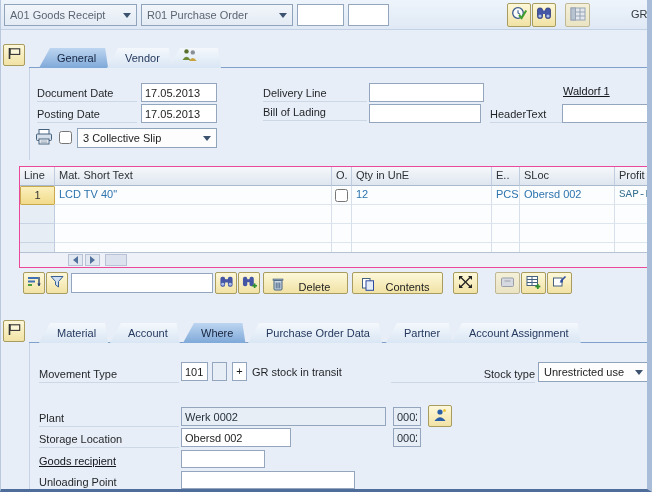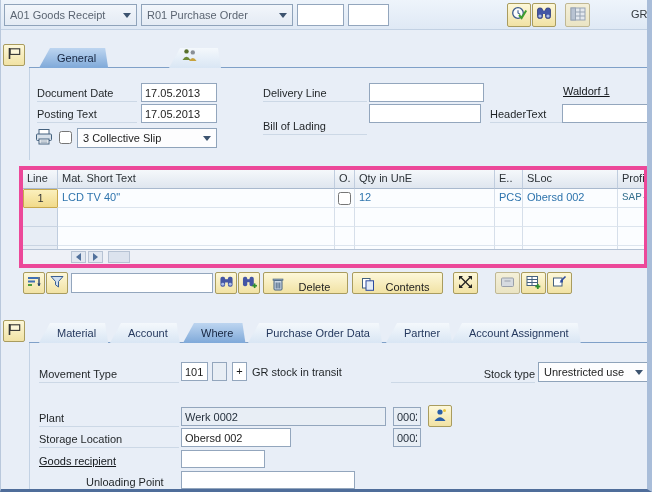--- a/index.html
+++ b/index.html
@@ -37,21 +37,21 @@
   
   .tabline{position:absolute;height:21px;border-bottom:1px solid #7fa0c8;}
   .tab{position:absolute;top:1px;height:20px;line-height:20px;padding:0 12px 0 18px;
     color:#25395e;background:linear-gradient(#f4f8fc,#d9e6f4);
     clip-path:polygon(11px 0,calc(100% - 3px) 0,100% 100%,0 100%);
     filter:drop-shadow(0 -1px 0 #9db4d2) drop-shadow(1px 0 0 #9db4d2);
     cursor:default;white-space:nowrap;}
   .tab.sel{background:linear-gradient(#bdd5f0,#7fa9d9);color:#15243f;}
   .panel-left{border-left:1px solid #c3d2e4;}
   
-  .grid{position:absolute;border:4px solid #ec4899;background:#fbfdff;overflow:hidden;}
+  .grid{position:absolute;border:1px solid #ec4899;background:#fbfdff;overflow:hidden;}
   .trow{display:flex;height:19px;}
   .th{background:linear-gradient(#f5f8fb,#dfe6ef);border-right:1px solid #c0cdde;
     border-bottom:1px solid #a9b9ce;padding:2px 4px;color:#2b3136;white-space:nowrap;overflow:hidden;}
   .td{border-right:1px solid #d6dfea;border-bottom:1px solid #dde5ee;padding:2px 4px;
     color:#2e74ad;white-space:nowrap;overflow:hidden;}
   .linecell{background:#e7edf5;border-right:1px solid #c0cdde;border-bottom:1px solid #c9d4e2;}
   .linebtn{background:linear-gradient(#fbf0bd,#f1da8a);border:1px solid #c8a94e;
     text-align:center;color:#333;border-radius:1px;cursor:pointer;}
   .c0{width:35px;flex:none;}.c1{width:277px;flex:none;}.c2{width:20px;flex:none;display:flex;align-items:center;justify-content:center;}
   .c3{width:140px;flex:none;}.c4{width:28px;flex:none;}.c5{width:95px;flex:none;}.c6{flex:1;}
@@ -123,41 +123,44 @@
         <line x1="2.5" y1="1" x2="2.5" y2="12" stroke="#333" stroke-width="1.6"></line>
         <rect x="3.2" y="1.8" width="9.5" height="5.6" fill="#fcf6d8" stroke="#333" stroke-width="1.1"></rect>
       </svg>
     </span>
   </button>
 
   <div class="tabline" style="left:28px;top:47px;width:618px;"></div>
   <div class="tab sel" style="left:38px;top:48px;">
     <span>General</span>
   </div>
+  <div class="tab" style="left:106px;top:48px;">
+    <span>Vendor</span>
+  </div>
   <div class="tab" style="left:168px;top:48px;width:52px;">
     <span style="display:inline-block;margin-left:-6px;">
       <svg width="18" height="14" viewBox="0 0 18 14">
         <circle cx="5.5" cy="3.4" r="2.2" fill="#57702c"></circle>
         <path d="M1.5 12 q4 -6.5 8 0 z" fill="#6d8a36"></path>
         <circle cx="11.8" cy="4.4" r="2.2" fill="#8a8f96"></circle>
         <path d="M8 13 q3.8 -6 7.6 0 z" fill="#c7a23d"></path>
       </svg>
     </span>
   </div>
   <div class="abs panel-left" style="left:28px;top:68px;width:618px;height:92px;"></div>
 
   <div class="lbl" style="left:36px;top:85px;width:100px;">Document Date</div>
   <input class="inp" style="left: 140px; top: 83px; width: 76px;" value="17.05.2013">
   <div class="lbl" style="left:262px;top:85px;width:104px;">Delivery Line</div>
   <input class="inp" style="left: 368px; top: 83px; width: 115px;" value="">
   <a class="abs link" style="left:562px;top:85px;">Waldorf 1</a>
 
-  <div class="lbl" style="left:36px;top:106px;width:100px;">Posting Text</div>
+  <div class="lbl" style="left:36px;top:106px;width:100px;">Posting Date</div>
   <input class="inp" style="left: 140px; top: 104px; width: 76px;" value="17.05.2013">
-  <div class="lbl" style="left:262px;top:118px;width:104px;">Bill of Lading</div>
+  <div class="lbl" style="left:262px;top:104px;width:104px;">Bill of Lading</div>
   <input class="inp" style="left: 368px; top: 104px; width: 112px;" value="">
   <div class="lbl" style="left:489px;top:106px;width:72px;">HeaderText</div>
   <input class="inp" style="left: 561px; top: 104px; width: 86px;" value="">
 
   <span class="abs" style="left:33px;top:128px;">
     <svg width="20" height="18" viewBox="0 0 20 18">
       <rect x="5" y="1.5" width="10" height="5" fill="#fff" stroke="#44617e"></rect>
       <rect x="2.5" y="6" width="15" height="6.5" rx="1" fill="#d7e0ea" stroke="#44617e"></rect>
       <rect x="5" y="11" width="10" height="5" fill="#fff" stroke="#44617e"></rect>
       <line x1="6.5" y1="13" x2="13.5" y2="13" stroke="#8fa0b2"></line>
@@ -393,16 +396,16 @@
 
   <div class="lbl" style="left:38px;top:431px;width:140px;">Storage Location</div>
   <input class="inp" style="left: 180px; top: 428px; width: 110px;" value="Obersd 002">
   <input class="inp ro" style="left: 392px; top: 428px; width: 28px;" readonly="" value="0002">
 
   <div class="lbl" style="left:38px;top:453px;width:140px;border-bottom-color:transparent;">
     <span class="link">Goods recipient</span>
   </div>
   <input class="inp" style="left: 180px; top: 450px; width: 84px; height: 18px;" value="">
 
-  <div class="lbl" style="left:38px;top:474px;width:140px;margin-left:47px;">Unloading Point</div>
+  <div class="lbl" style="left:38px;top:474px;width:140px;">Unloading Point</div>
   <input class="inp" style="left: 180px; top: 471px; width: 174px; height: 18px;" value="">
 
 </div>
 
 </body></html>

